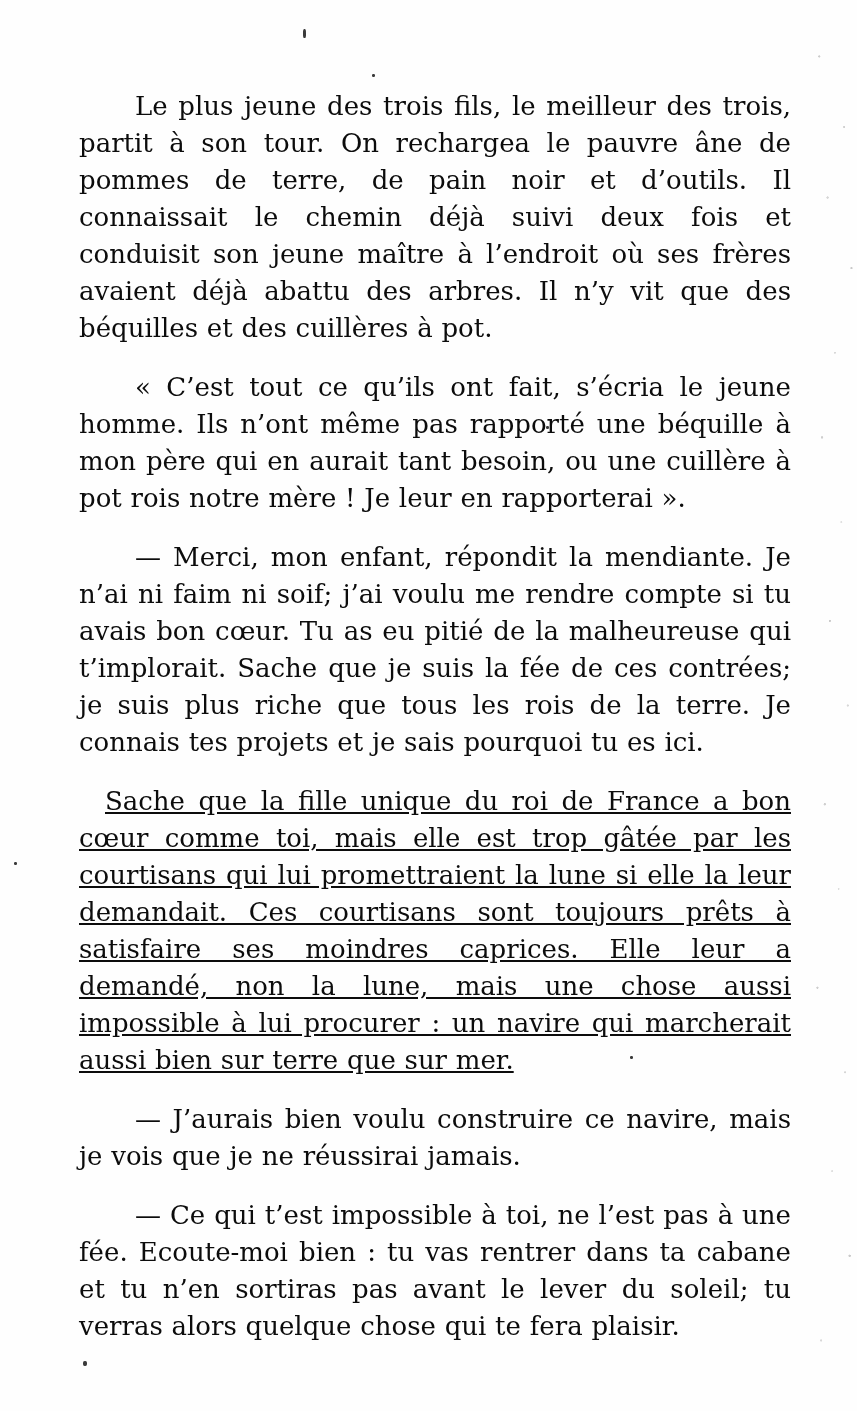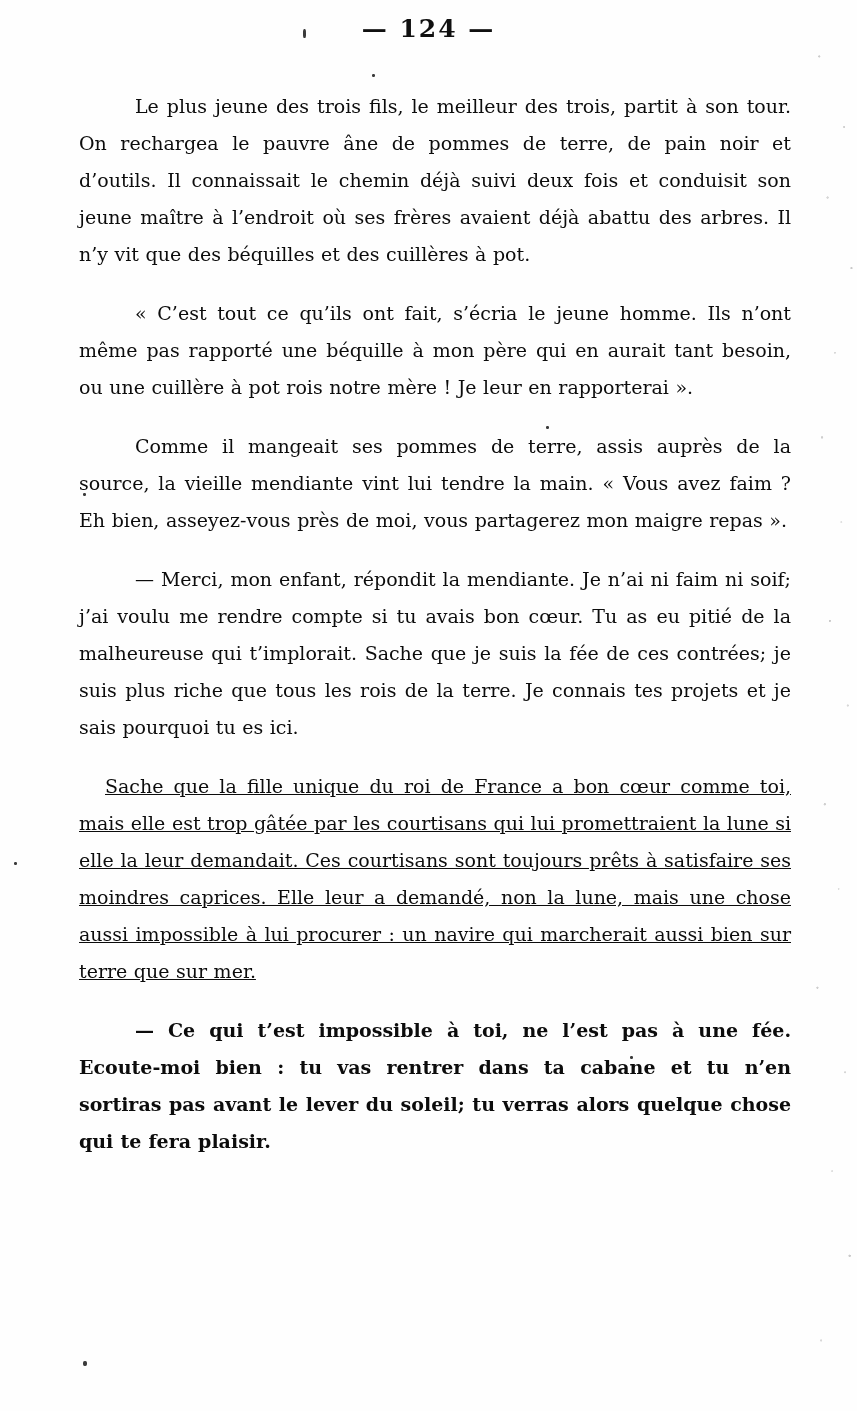--- a/index.html
+++ b/index.html
@@ -73,57 +73,54 @@
 
   
   .body-col {
     position: absolute;
     top: 88px;
     left: 79px;
     width: 712px;
   }
   p.para {
     margin: 0 0 22px 0;
-    font-size: 19px;
+    font-size: 26px;
     line-height: 37px;
     text-align: justify;
     text-justify: inter-word;
     word-spacing: .5px;
     color: #131313;
   }
-  p.para:last-child { margin-bottom: 6px; font-weight: bold; }
+  p.para:last-child { margin-bottom: 6px; }
 
   
   p.indent-lg   { text-indent: 56px; }
   p.indent-sm   { text-indent: 26px; text-decoration: underline; }
 
   
   p.para { filter: contrast(1.06); }
 </style>
 </head>
 <body>
 
 <div class="page">
 
-  <div class="page-header">
-    <span class="folio">— 124 —</span>
-  </div>
 
   <span class="speck" style="left:303px; top:29px; width:3px; height:9px;"></span>
   <span class="speck" style="left:372px; top:74px; width:3px; height:3px;"></span>
   <span class="speck" style="left:83px; top:493px; width:3px; height:3px;"></span>
   <span class="speck" style="left:14px; top:862px; width:3px; height:3px;"></span>
   <span class="speck" style="left:546px; top:426px; width:3px; height:3px;"></span>
   <span class="speck" style="left:83px; top:1361px; width:4px; height:5px;"></span>
   <span class="speck" style="left:630px; top:1056px; width:3px; height:3px;"></span>
 
   <div class="body-col">
     <p class="para indent-lg">Le plus jeune des trois fils, le meilleur des trois, partit à son tour. On rechargea le pauvre âne de pommes de terre, de pain noir et d’outils. Il connaissait le chemin déjà suivi deux fois et conduisit son jeune maître à l’endroit où ses frères avaient déjà abattu des arbres. Il n’y vit que des béquilles et des cuillères à pot.</p>
     <p class="para indent-lg">« C’est tout ce qu’ils ont fait, s’écria le jeune homme. Ils n’ont même pas rapporté une béquille à mon père qui en aurait tant besoin, ou une cuillère à pot rois notre mère ! Je leur en rapporterai ».</p>
-    <p class="para indent-lg">Comme il mangeait ses pommes de terre, assis auprès de la source, la vieille mendiante vint lui tendre la main. « Vous avez faim ? Eh bien, asseyez-vous près de moi, vous partagerez mon maigre repas ».</p>
     <p class="para indent-lg">— Merci, mon enfant, répondit la mendiante. Je n’ai ni faim ni soif; j’ai voulu me rendre compte si tu avais bon cœur. Tu as eu pitié de la malheureuse qui t’implorait. Sache que je suis la fée de ces contrées; je suis plus riche que tous les rois de la terre. Je connais tes projets et je sais pourquoi tu es ici.</p>
     <p class="para indent-sm">Sache que la fille unique du roi de France a bon cœur comme toi, mais elle est trop gâtée par les courtisans qui lui promettraient la lune si elle la leur demandait. Ces courtisans sont toujours prêts à satisfaire ses moindres caprices. Elle leur a demandé, non la lune, mais une chose aussi impossible à lui procurer : un navire qui marcherait aussi bien sur terre que sur mer.</p>
+    <p class="para indent-lg">— J’aurais bien voulu construire ce navire, mais je vois que je ne réussirai jamais.</p>
     <p class="para indent-lg">— Ce qui t’est impossible à toi, ne l’est pas à une fée. Ecoute-moi bien : tu vas rentrer dans ta cabane et tu n’en sortiras pas avant le lever du soleil; tu verras alors quelque chose qui te fera plaisir.</p>
 
   </div>
 
   <div class="scan-noise-right"></div>
 </div>
 
 </body></html>

